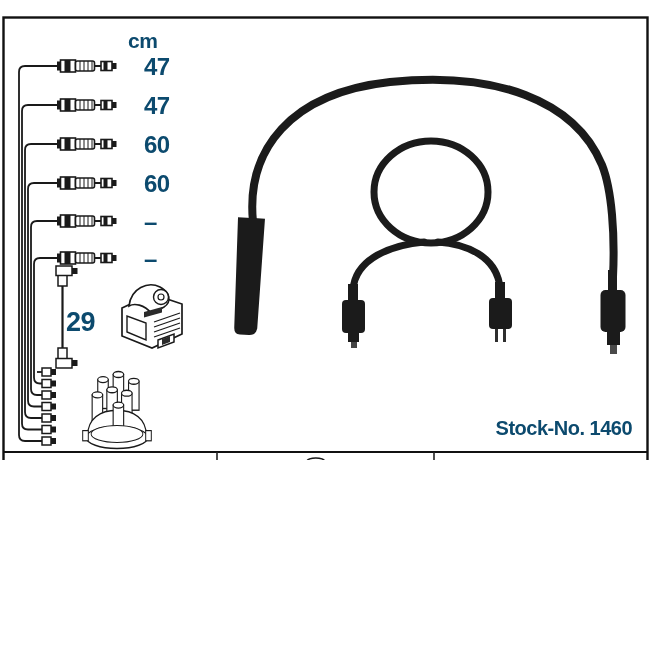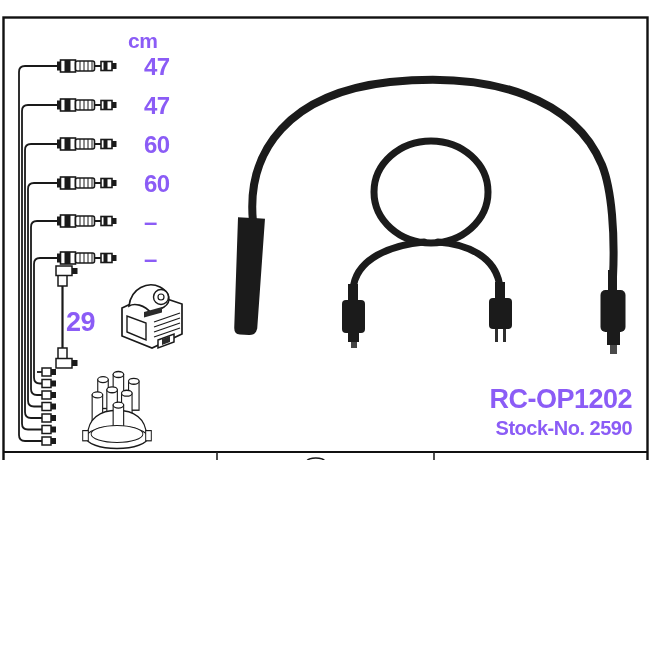--- a/index.html
+++ b/index.html
@@ -1,17 +1,17 @@
 <!DOCTYPE html>
 <html><head>
 <meta charset="utf-8">
 <style>
   html,body{margin:0;padding:0;background:#fff;}
   .canvas{position:relative;width:650px;height:460px;background:#fff;overflow:hidden;
-          font-family:"Liberation Sans",sans-serif;color:#8b5cf6;}
+          font-family:"Liberation Sans",sans-serif;color:#0c4a6e;}
   .art{position:absolute;left:0;top:0;}
   .txt{position:absolute;font-weight:bold;white-space:nowrap;letter-spacing:-0.5px;}
   .unit{left:128px;top:29px;font-size:21px;}
   .len{left:144px;font-size:24px;}
   .len0{top:53px;} .len1{top:92px;} .len2{top:131px;} .len3{top:170px;}
   .len4{top:208px;} .len5{top:245px;}
   .coilLen{left:66px;top:307px;font-size:27px;}
   .part{right:18px;top:384px;font-size:27px;text-align:right;}
   .stock{right:18px;top:417px;font-size:20px;text-align:right;}
 </style>
@@ -224,15 +224,14 @@
   </svg>
 
   <div class="txt unit">cm</div>
   <div class="txt len len0">47</div>
   <div class="txt len len1">47</div>
   <div class="txt len len2">60</div>
   <div class="txt len len3">60</div>
   <div class="txt len len4">–</div>
   <div class="txt len len5">–</div>
   <div class="txt coilLen">29</div>
-  <div class="txt part">RC-OP1202</div>
-  <div class="txt stock">Stock-No. 2590</div>
+  <div class="txt stock">Stock-No. 1460</div>
 </div>
 
 </body></html>

